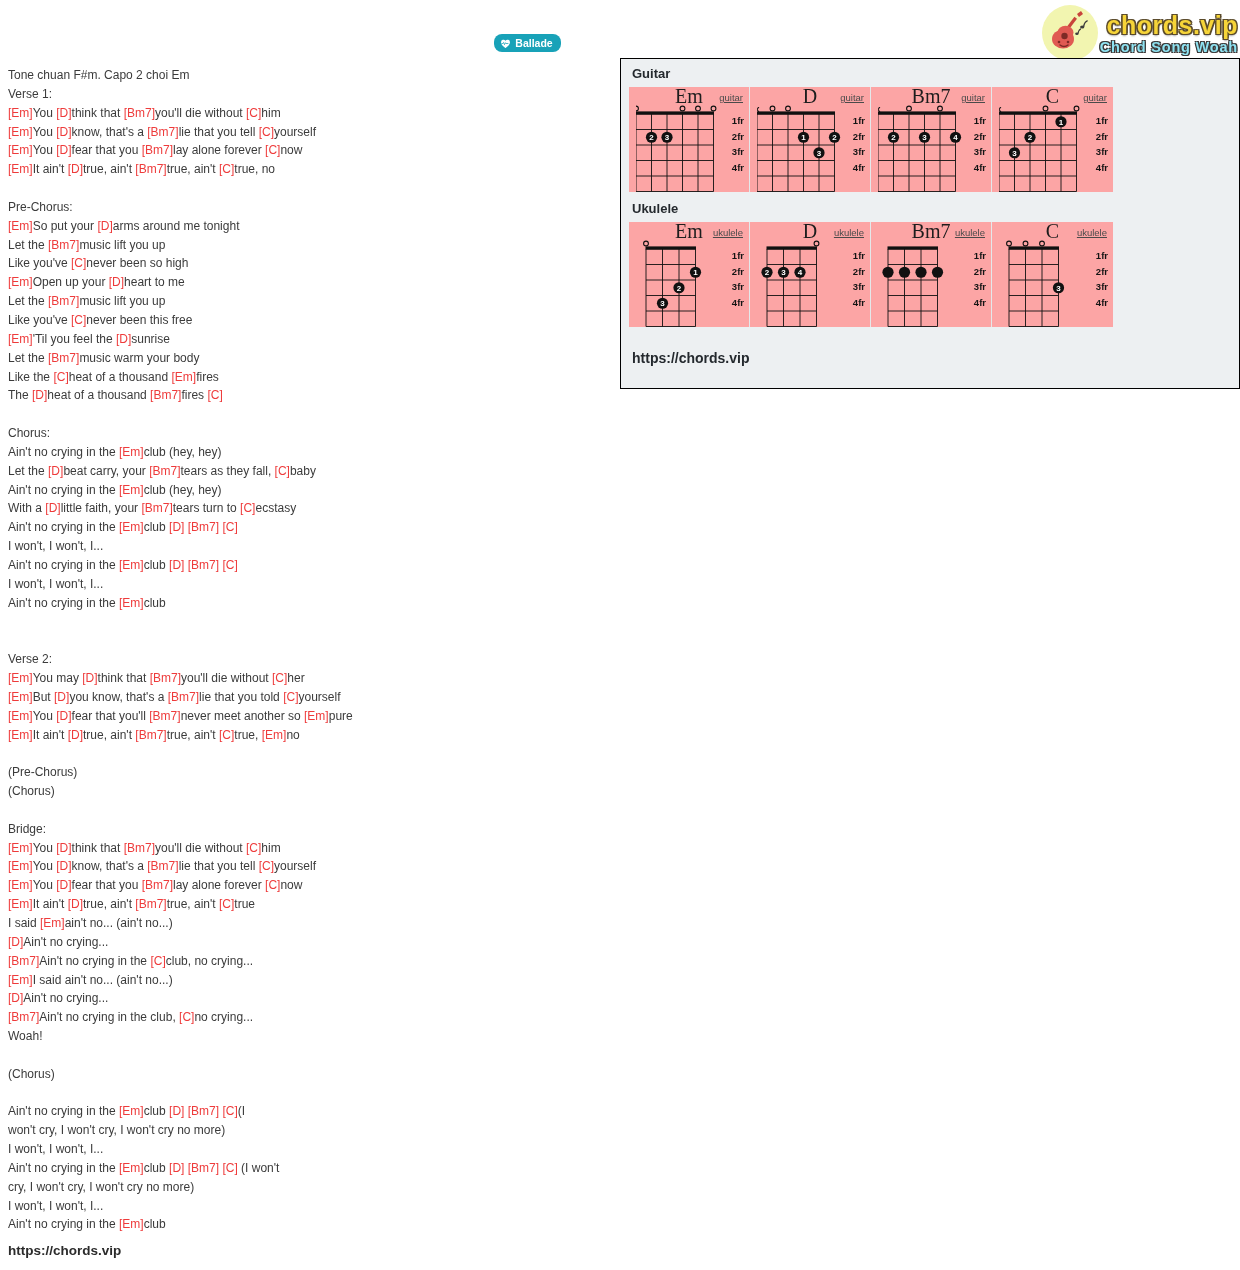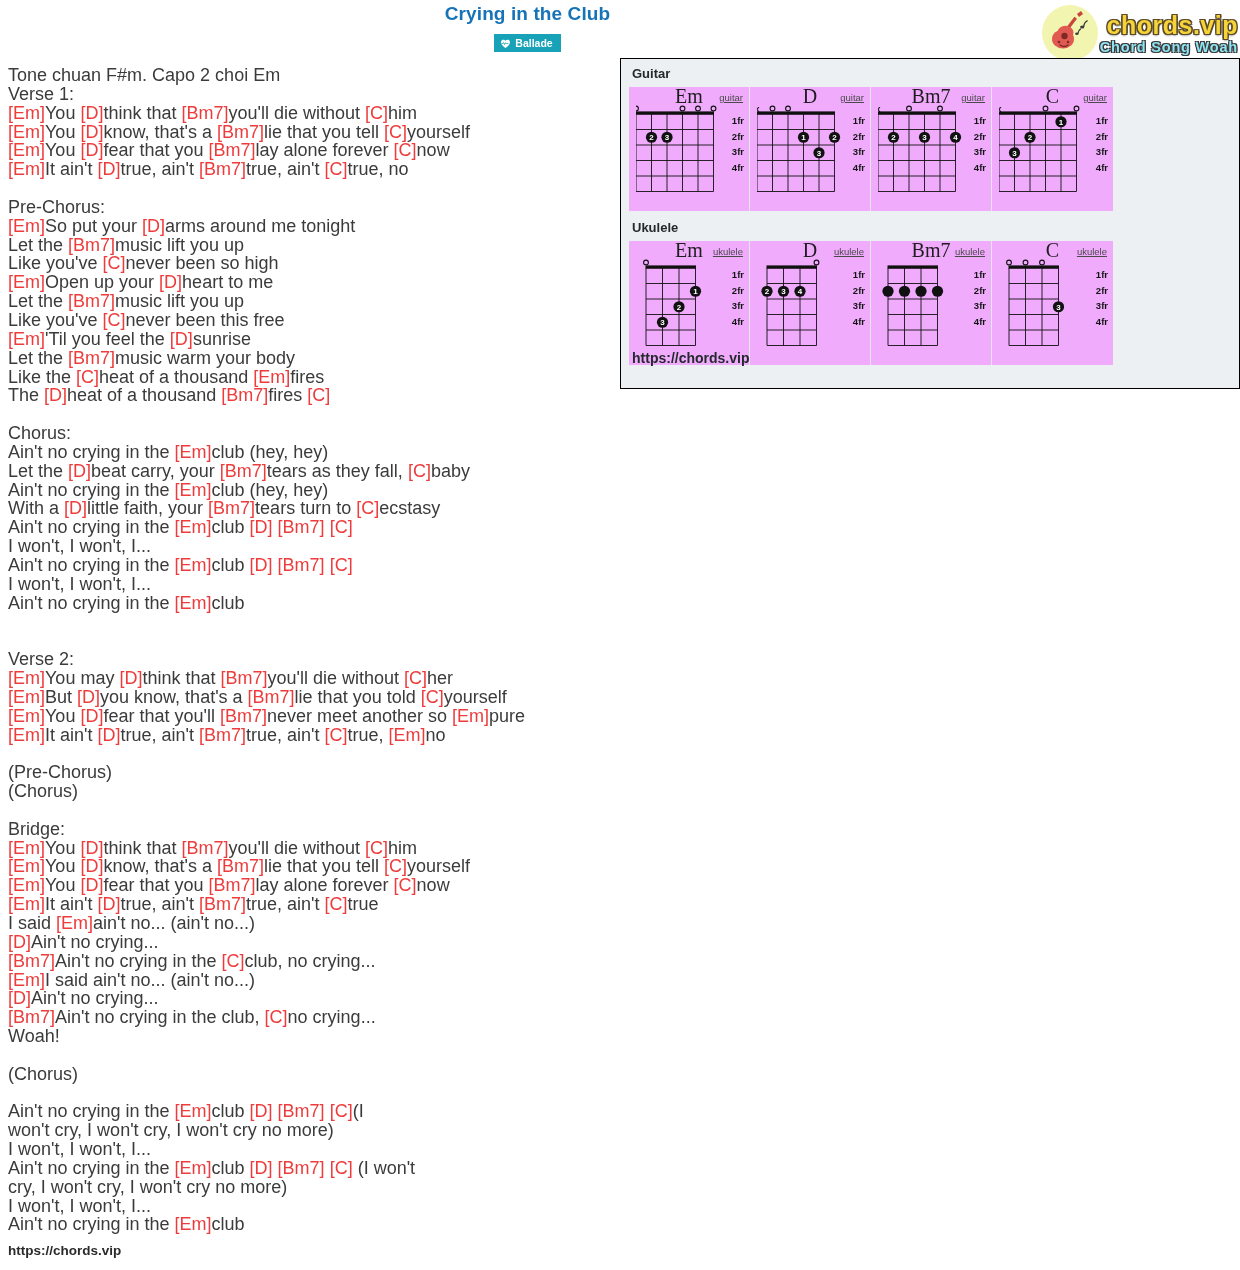--- a/index.html
+++ b/index.html
@@ -18,21 +18,21 @@
     text-align: center;
     font-size: 19px; font-weight: bold; color: #1673b8;
     letter-spacing: .1px;
   }
   .badge-row {
     position: absolute; left: 0; top: 34px; width: 1055px; text-align: center;
   }
   .badge {
     display: inline-flex; align-items: center; gap: 4px;
     background: #18a2b8; color: #ffffff;
-    border-radius: 0; padding: 3px 8px 3px 6px;
+    border-radius: 8px; padding: 3px 8px 3px 6px;
     font-size: 10.5px; font-weight: bold;
   }
   .badge .pulse-ico { display: inline-block; width: 11px; height: 11px; line-height: 11px; }
   .badge .pulse-ico svg { display: block; }
 
   
   .logo { position: absolute; right: 2px; top: 4px; height: 58px; display: flex; align-items: center; }
   .logo-circle {
     width: 56px; height: 56px; border-radius: 50%;
     background: #f2f5b0; display: flex; align-items: center; justify-content: center;
@@ -47,42 +47,42 @@
   }
   .logo-sub {
     font-size: 14.5px; font-weight: bold; color: #8fe3f2;
     text-shadow: -1.2px -1.2px 0 #3a3a3a, 1.2px -1.2px 0 #3a3a3a, -1.2px 1.2px 0 #3a3a3a, 1.2px 1.2px 0 #3a3a3a;
     line-height: 16px; letter-spacing: .8px; margin-top: 1px;
   }
 
   
   .lyrics {
     position: absolute; left: 8px; top: 66px; width: 600px;
-    font-size: 18px; line-height: 18.85px; color: #3b3b3b;
+    font-size: 12px; line-height: 18.85px; color: #3b3b3b;
     white-space: pre-wrap;
   }
   .lyrics .ln { min-height: 18.85px; }
   .lyrics .ch { color: #ee3b3b; }
   .site-bottom {
     position: absolute; left: 8px; top: 1243px;
     font-size: 13.5px; font-weight: bold; color: #2b2b2b;
   }
 
   
   .panel {
     position: absolute; left: 620px; top: 58px; width: 620px; height: 331px;
     background: #edf0f2; border: 1px solid #000000;
   }
   .panel-head {
     font-size: 13px; font-weight: bold; color: #24292e;
     padding: 7px 0 6px 11px;
   }
   .chord-row { display: flex; padding: 0 8px; gap: 0px; }
   .chord-card {
-    background: #f0abfc; width: 121px; height: 124px;
+    background: #fca5a5; width: 121px; height: 105px;
     border-right: 1px solid #e4e8ea;
     position: relative;
     padding-left: 36px;
   }
   .chord-card:last-child { border-right: none; }
   .chord-name {
     position: absolute; left: 0; right: 0; top: -2px; text-align: center;
     font-size: 20px; color: #1d1d1d; font-family: "Liberation Serif", serif;
   }
   .chord-inst {
@@ -100,21 +100,20 @@
     position: absolute; left: 11px; bottom: 22px;
     font-size: 14px; font-weight: bold; color: #24292e;
   }
   .panel .sub-head { padding-top: 9px; }
 </style>
 </head>
 <body>
 
 <div class="page">
 
-  <div class="song-title">Crying in the Club</div>
 
   <div class="badge-row">
     <span class="badge">
       <span class="pulse-ico">
         <svg width="11" height="11" viewBox="0 0 16 16">
             <path fill="#ffffff" d="M8 14.5S1.5 10.3 1.5 6A3.6 3.6 0 0 1 8 3.9 3.6 3.6 0 0 1 14.5 6c0 4.3-6.5 8.5-6.5 8.5z"></path>
             <path fill="#18a2b8" d="M2.2 7.3h2.3l1-1.7 1.4 3.1 1.3-2.4.9 1h3.1v1.1H8.6l-.6-.7-1.5 2.8L5 7.2l-.6 1.2H2.2z"></path>
           </svg>
       </span>
       <span>Ballade</span>

